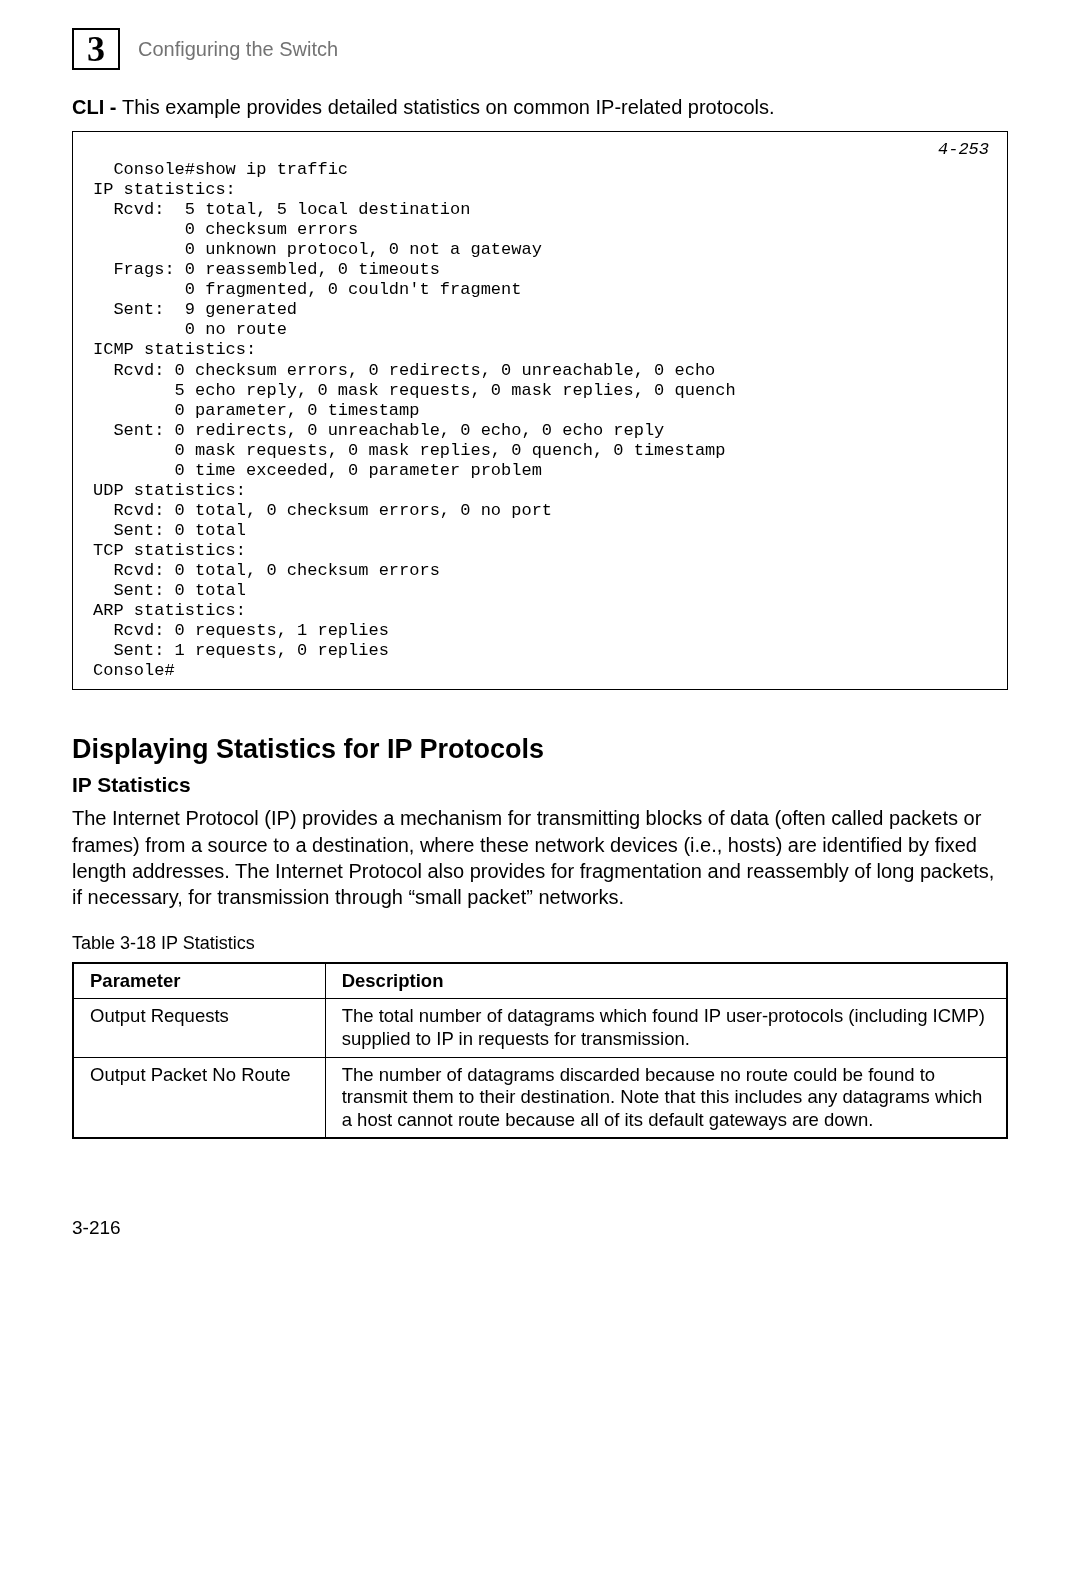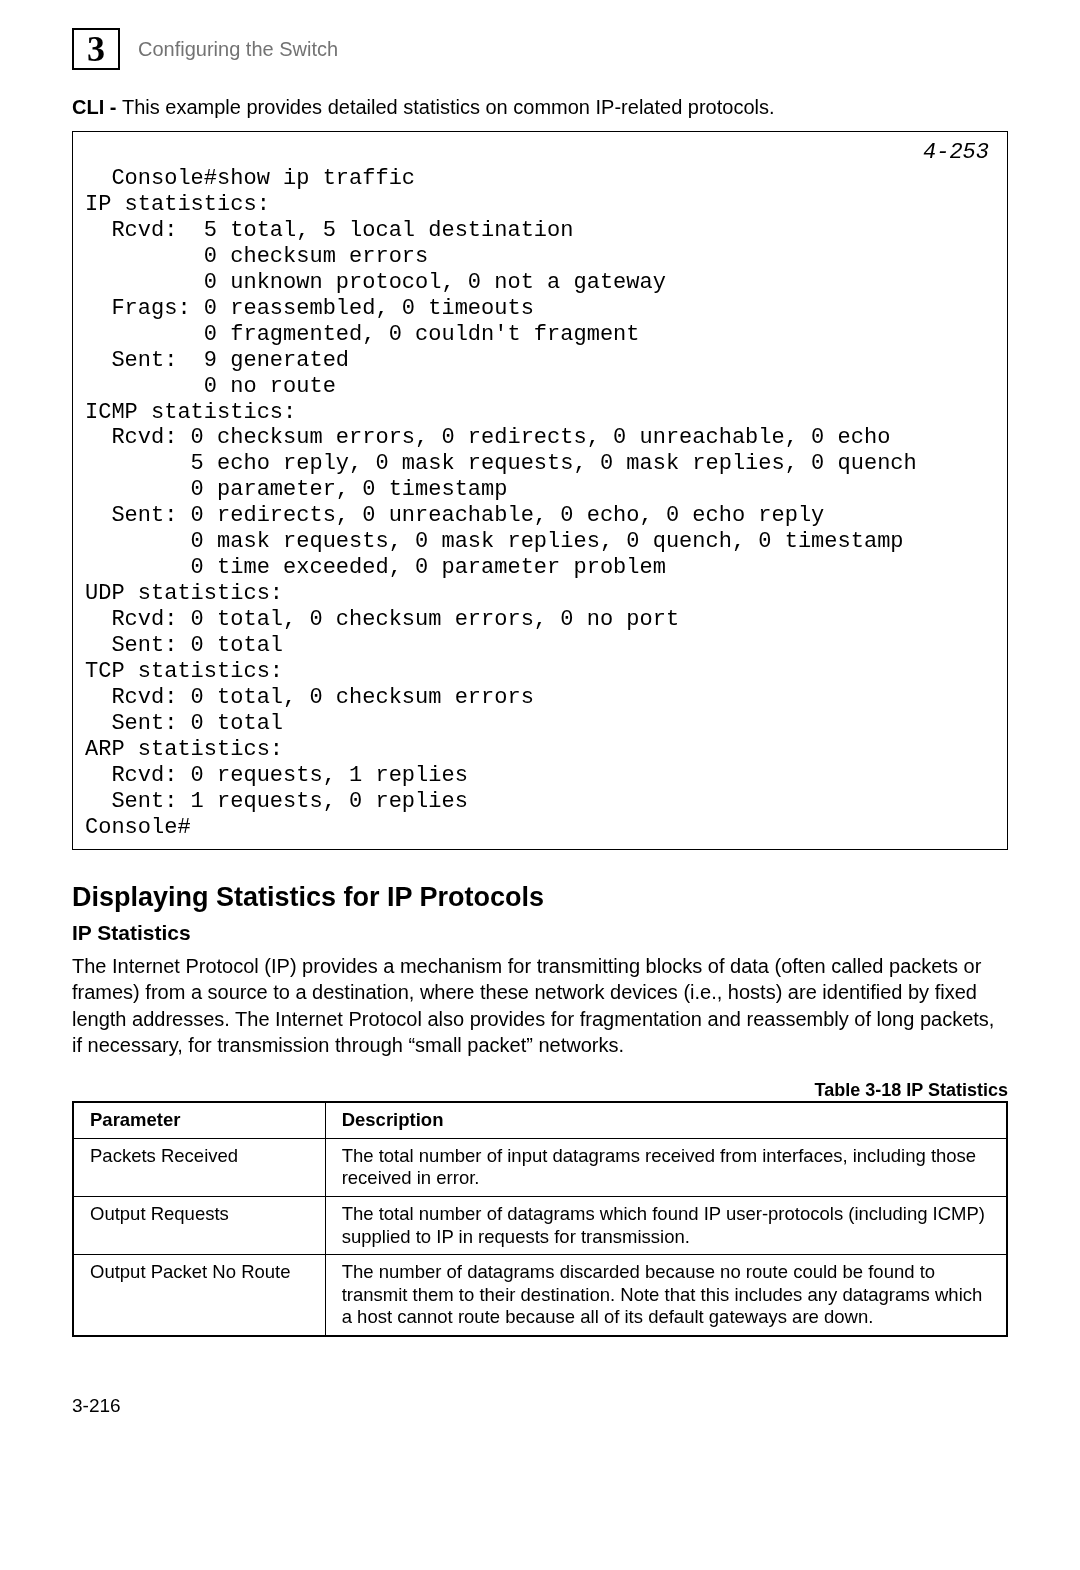--- a/index.html
+++ b/index.html
@@ -39,27 +39,27 @@
     .intro-line {
       font-size: 20px;
       margin-bottom: 10px;
       line-height: 1.35;
     }
     .intro-line b {
       font-weight: bold;
     }
     .cli-block {
       border: 1px solid #000;
-      padding: 8px 12px;
+      padding: 8px 20px;
       font-family: "Courier New", Courier, monospace;
-      font-size: 22px;
+      font-size: 17px;
       line-height: 1.18;
       white-space: pre;
       position: relative;
-      margin-bottom: 32px;
+      margin-bottom: 44px;
     }
     .cli-ref {
       position: absolute;
       right: 18px;
       top: 8px;
       font-style: italic;
       font-family: "Courier New", Courier, monospace;
     }
     h2.section-h {
       font-size: 27px;
@@ -70,24 +70,24 @@
       font-size: 21px;
       font-weight: bold;
       margin-bottom: 8px;
     }
     p.body-text {
       font-size: 20px;
       line-height: 1.32;
       margin-bottom: 22px;
     }
     .table-caption {
-      text-align: right;
+      text-align: left;
       font-size: 18px;
-      font-weight: bold;
-      margin-bottom: 0;
+      font-weight: normal;
+      margin-bottom: 8px;
     }
     table.ipstat {
       border-collapse: collapse;
       width: 100%;
       border: 2px solid #000;
     }
     table.ipstat th, table.ipstat td {
       border: 1px solid #000;
       padding: 6px 16px;
       text-align: left;
@@ -98,21 +98,21 @@
     table.ipstat th {
       font-weight: bold;
       border-top: 2px solid #000;
       border-bottom: 1px solid #000;
     }
     table.ipstat td.param {
       width: 27%;
     }
     .page-num {
       font-size: 19px;
-      margin-top: 58px;
+      margin-top: 78px;
     }
   </style>
 </head>
 <body>
 
 <div class="header-row">
   <div class="chapter-badge">
     <span>3</span>
   </div>
   <div class="chapter-title">Configuring the Switch</div>
@@ -161,24 +161,20 @@
 
 <table class="ipstat">
   <thead>
     <tr>
       <th class="param">Parameter</th>
       <th>Description</th>
     </tr>
   </thead>
   <tbody>
     <tr>
-      <td class="param">Packets Received</td>
-      <td>The total number of input datagrams received from interfaces, including those received in error.</td>
-    </tr>
-    <tr>
       <td class="param">Output Requests</td>
       <td>The total number of datagrams which found IP user-protocols (including ICMP) supplied to IP in requests for transmission.</td>
     </tr>
     <tr>
       <td class="param">Output Packet No Route</td>
       <td>The number of datagrams discarded because no route could be found to transmit them to their destination. Note that this includes any datagrams which a host cannot route because all of its default gateways are down.</td>
     </tr>
   </tbody>
 </table>
 

